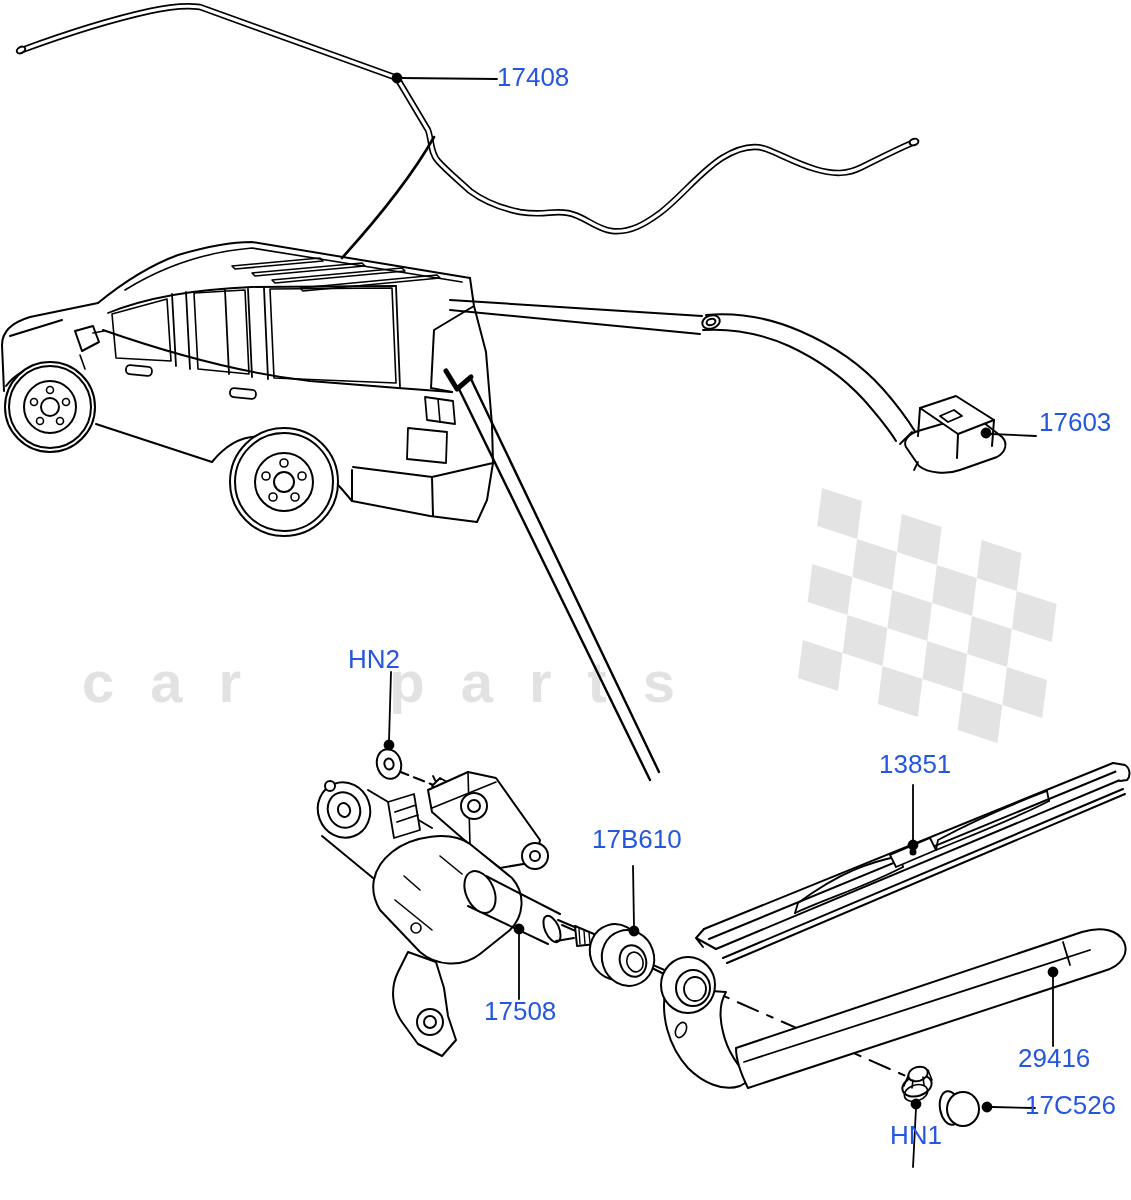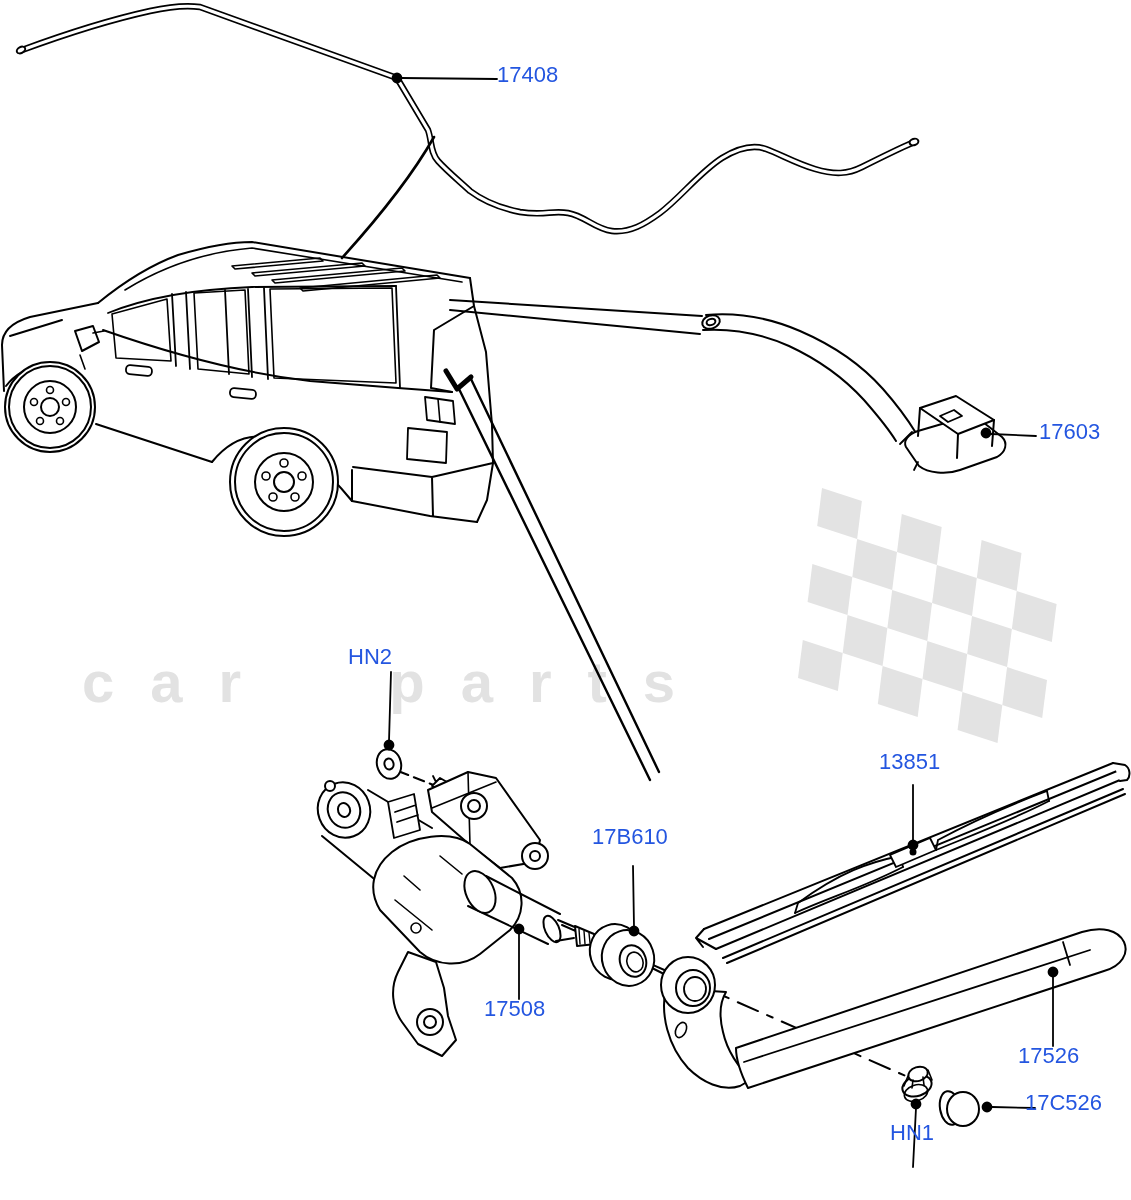--- a/index.html
+++ b/index.html
@@ -3,21 +3,21 @@
 <meta charset="utf-8">
 <style>
   html,body{margin:0;padding:0;background:#fff;}
   .stage{position:relative;width:1131px;height:1200px;background:#fff;overflow:hidden;
          font-family:"Liberation Sans",sans-serif;}
   .wm-brand{position:absolute;left:78px;top:490px;font-size:168px;font-weight:bold;
             letter-spacing:5px;line-height:1;color:#f6cfcf;white-space:nowrap;user-select:none;}
   .wm-sub{position:absolute;left:82px;top:653px;font-size:58px;font-weight:bold;
           letter-spacing:36px;word-spacing:60px;line-height:1;color:#e2e2e2;white-space:nowrap;user-select:none;}
   .linework{position:absolute;left:0;top:0;}
-  .label{position:absolute;font-size:22px;line-height:1.1;color:#2456e0;cursor:pointer;white-space:nowrap;}
+  .label{position:absolute;font-size:26px;line-height:1.1;color:#2456e0;cursor:pointer;white-space:nowrap;}
 </style>
 </head>
 <body>
 
 <div class="stage">
 
   <div class="wm-sub">car parts</div>
 
   <svg class="linework" width="1131" height="1200" viewBox="0 0 1131 1200" fill="none" stroke="#000" stroke-width="2" stroke-linecap="round" stroke-linejoin="round">
 
@@ -228,22 +228,22 @@
       <circle cx="1053" cy="972" r="4.5" fill="#000"></circle>
         <path d="M1053,977 L1053,1046"></path>
       <circle cx="916" cy="1104" r="4.5" fill="#000"></circle>
         <path d="M916,1108 L913,1167"></path>
       <circle cx="987" cy="1107" r="4.5" fill="#000"></circle>
         <path d="M992,1107 L1035,1108"></path>
     </g>
   </svg>
 
   <div class="label" style="left:497px;top:63px">17408</div>
-  <div class="label" style="left:1039px;top:420px">17603</div>
+  <div class="label" style="left:1039px;top:408px">17603</div>
   <div class="label" style="left:348px;top:645px">HN2</div>
   <div class="label" style="left:879px;top:750px">13851</div>
   <div class="label" style="left:592px;top:825px">17B610</div>
   <div class="label" style="left:484px;top:997px">17508</div>
-  <div class="label" style="left:1018px;top:1044px">17526</div>
+  <div class="label" style="left:1018px;top:1044px">29416</div>
   <div class="label" style="left:1025px;top:1091px">17C526</div>
   <div class="label" style="left:890px;top:1121px">HN1</div>
 
 </div>
 
 </body></html>

